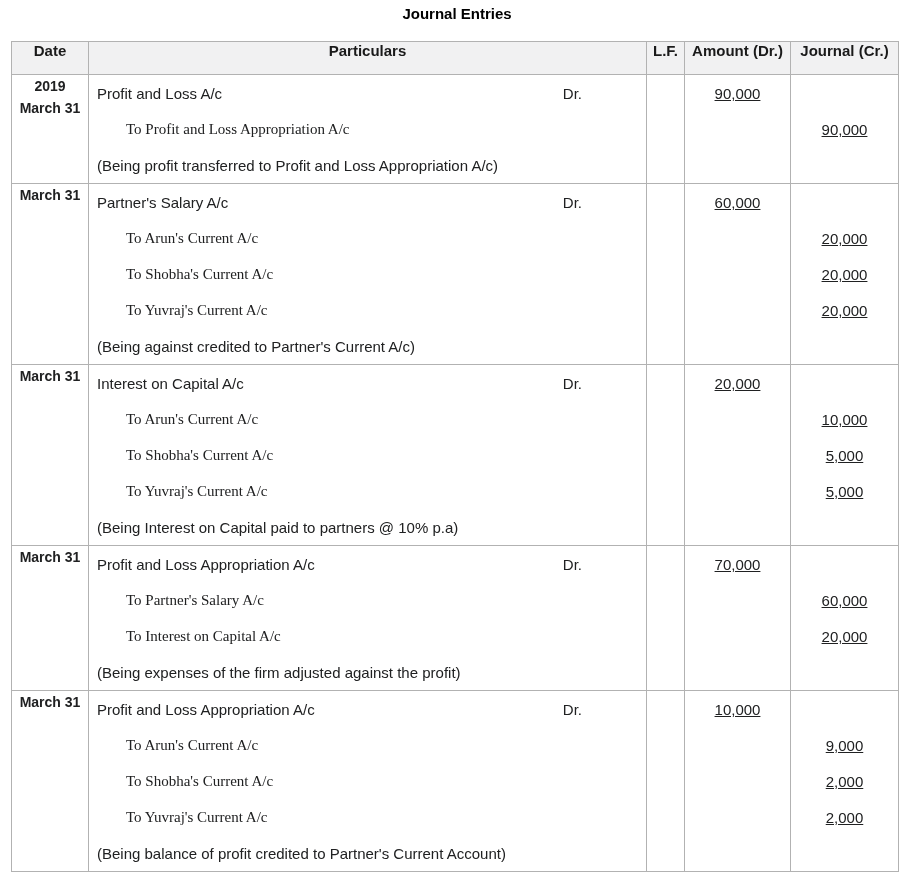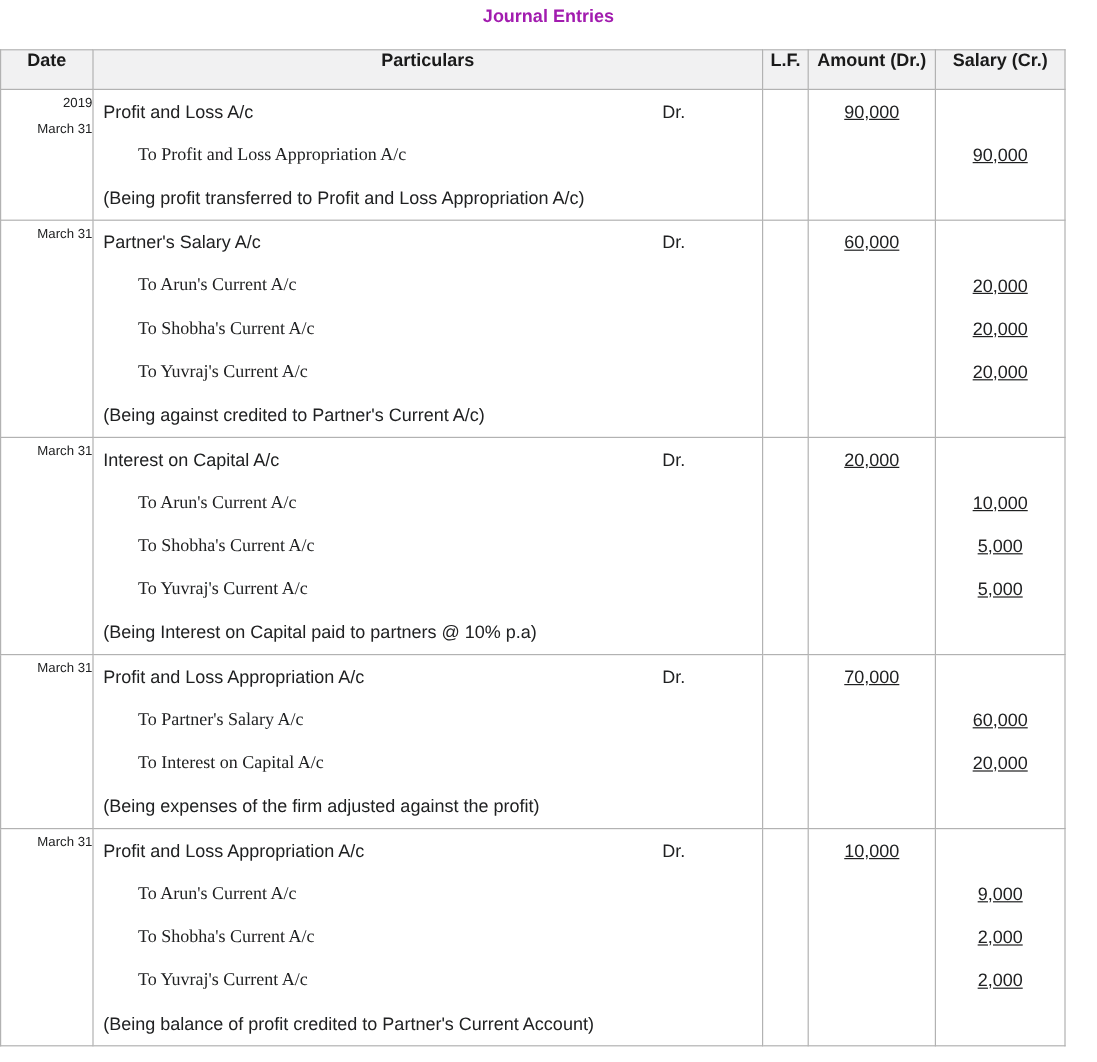--- a/index.html
+++ b/index.html
@@ -14,25 +14,26 @@
     width: 914px;
     height: 885px;
     overflow: hidden;
   }
   .page-title {
     text-align: center;
     font-weight: bold;
     font-size: 15px;
     padding-top: 5px;
     margin: 0 0 19px 0;
-    color: #a21caf;
+    color: #000000;
   }
   table.journal {
     border-collapse: collapse;
     table-layout: fixed;
+    margin-left: 11px;
     width: 887px;
   }
   table.journal th,
   table.journal td {
     border: 1px solid #b2b2b2;
     padding: 0;
     vertical-align: top;
   }
   table.journal th {
     background: #f1f1f2;
@@ -42,24 +43,25 @@
     text-align: center;
     color: #1a1a1a;
   }
   col.c-date { width: 77px; }
   col.c-part { width: 558px; }
   col.c-lf   { width: 38px; }
   col.c-dr   { width: 106px; }
   col.c-cr   { width: 108px; }
 
   td.date-cell {
-    text-align: right;
+    text-align: center;
     padding-top: 8px;
-    font-size: 11px;
+    font-size: 14px;
     line-height: 22px;
+    font-weight: bold;
   }
   .line {
     height: 36px;
     display: flex;
     align-items: center;
     font-size: 15px;
   }
   td.particulars-cell .line {
     padding-left: 8px;
     padding-right: 4px;
@@ -91,21 +93,21 @@
       <col class="c-lf">
       <col class="c-dr">
       <col class="c-cr">
     </colgroup>
     <thead>
       <tr>
         <th>Date</th>
         <th>Particulars</th>
         <th>L.F.</th>
         <th>Amount (Dr.)</th>
-        <th>Salary (Cr.)</th>
+        <th>Journal (Cr.)</th>
       </tr>
     </thead>
     <tbody id="journal-body">
 
     <tr>
           <td class="date-cell">
             <div>2019</div>
             <div>March 31</div>
           </td>
           <td class="particulars-cell">

